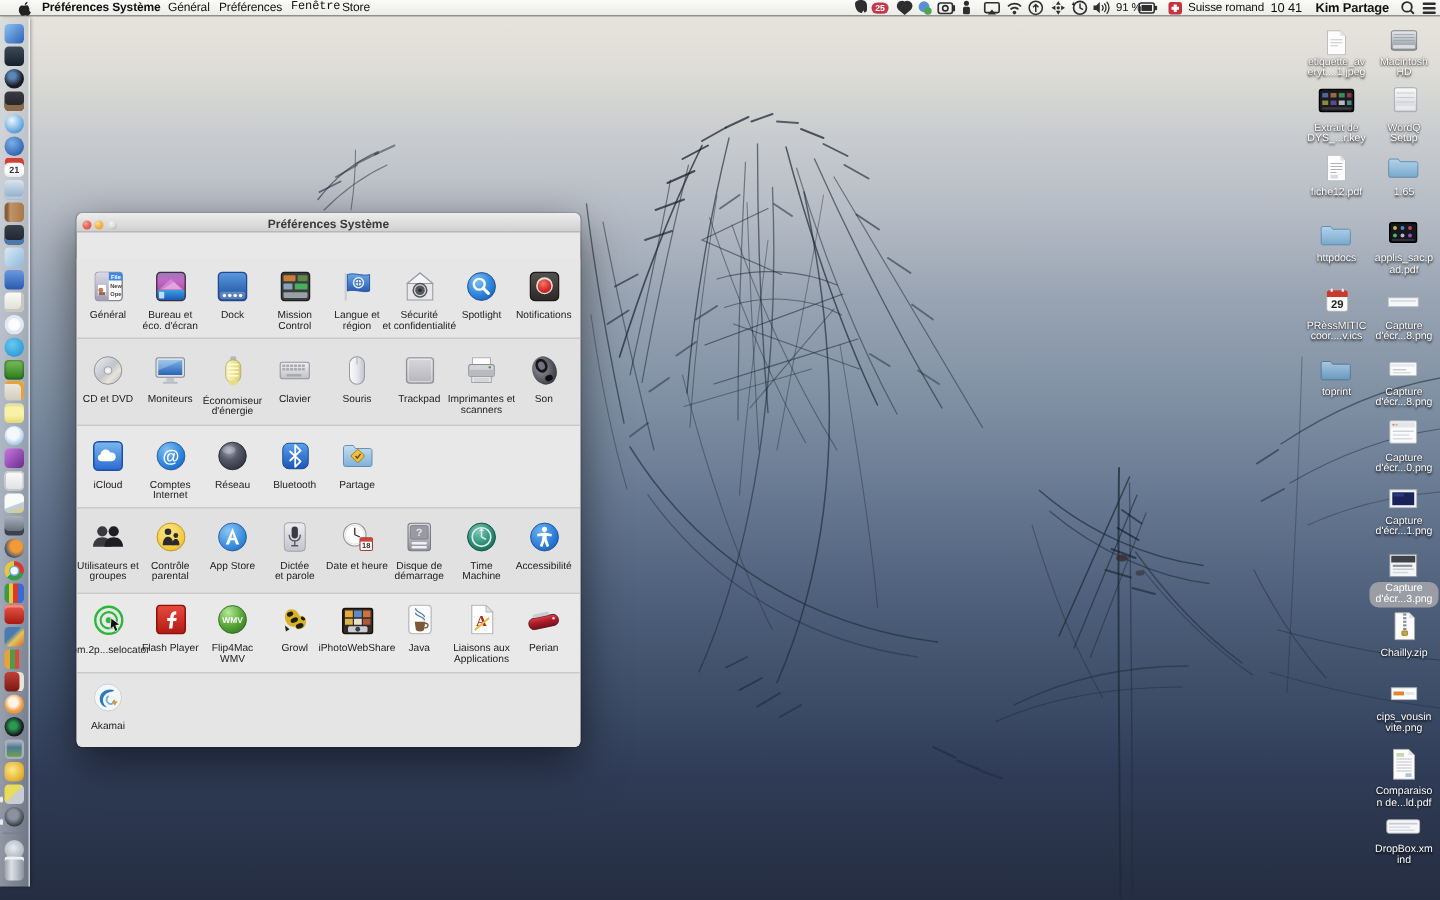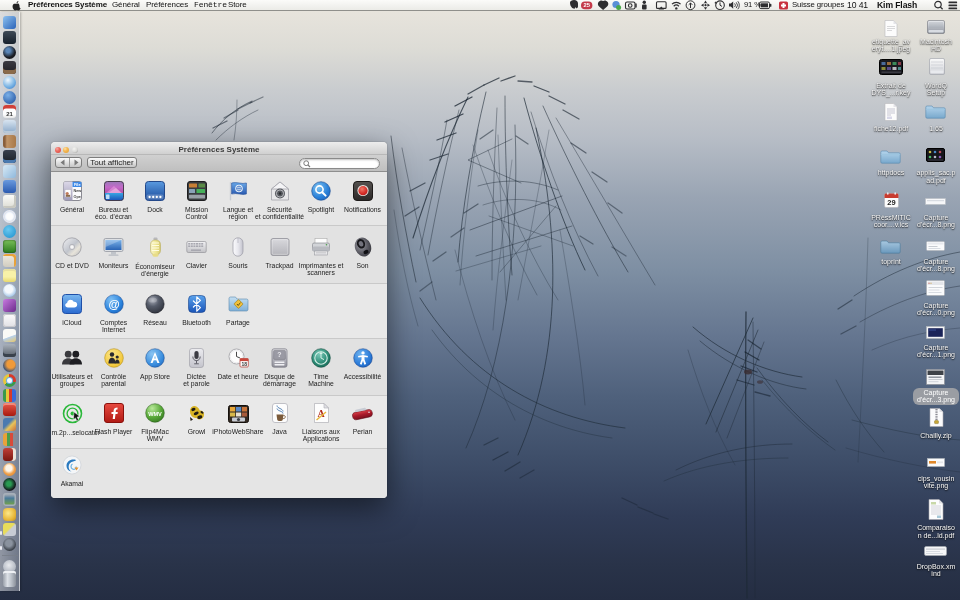--- a/index.html
+++ b/index.html
@@ -193,23 +193,23 @@
     <svg width="9" height="11" viewBox="0 0 9 11">
         <path fill="#222" d="M6.4,1.1c0,0.6-0.2,1.1-0.6,1.5C5.4,3.1,4.9,3.3,4.5,3.3c0-0.6,0.2-1.1,0.6-1.5C5.5,1.4,6,1.1,6.4,1.1z M7.6,5.9c0,0.1-0.5,1.6,1,2.3c-0.3,0.8-1.2,2.3-2.2,2.3c-0.6,0-1-0.4-1.6-0.4c-0.6,0-1.1,0.4-1.6,0.4c-1,0-2.1-1.6-2.4-2.4C0.3,6.7,0.6,4.4,2,3.8c0.7-0.3,1.4,0,1.9,0c0.5,0,1.2-0.4,2-0.3C6.2,3.5,7.1,3.7,7.6,5.9z"></path>
       </svg>
   </div>
   <div class="mb" style="left:28px; font-weight:bold;">Préférences Système</div>
   <div class="mb" style="left:112px;">Général</div>
   <div class="mb" style="left:146px;">Préférences</div>
   <div class="mb" style="left:194px;font-family:Liberation Mono, monospace;">Fenêtre</div>
   <div class="mb" style="left:228px;">Store</div>
   <div class="mb" style="left:744px; font-size:7.6px;">91 %</div>
-  <div class="mb" style="left:792px; font-size:7.8px;">Suisse groupes</div>
+  <div class="mb" style="left:792px; font-size:7.8px;">Suisse romand</div>
   <div class="mb" style="left:847px; font-size:8.6px;">10 41</div>
-  <div class="mb" style="left:877px; font-size:8.6px; font-weight:bold;">Kim Flash</div>
+  <div class="mb" style="left:877px; font-size:8.6px; font-weight:bold;">Kim Partage</div>
   <svg style="position:absolute; left:560px; top:-1px;" width="400" height="13" viewBox="560 0 400 13">
     <g fill="#2e2e30">
       <path d="M570,3.5 c0,-1.5 2,-2.5 4,-2.5 c2.5,0 4,1.5 4,3.5 l0,3 c0,1 -0.8,1.8 -1.8,1.8 l-0.6,-1.4 l-1,1.8 c-2.6,0 -4.6,-2.8 -4.6,-6.2 z"></path>
       <path d="M598.5,3 c1.2,-1.5 3.2,-2 4.6,-1 c1.4,-1 3.4,-0.5 4.6,1 c1,1.4 0.8,3.4 -0.6,4.6 l-4,3.4 l-4,-3.4 c-1.4,-1.2 -1.6,-3.2 -0.6,-4.6 z"></path>
       <rect x="642" y="5.5" width="4.6" height="5" rx="1"></rect>
       <circle cx="644.3" cy="3.2" r="1.7"></circle>
     </g>
     <rect x="581" y="2.6" width="11.4" height="7.6" rx="3.8" fill="#c43a4a"></rect>
     <text x="586.7" y="8.4" font-size="5.8" fill="#fff" text-anchor="middle" font-weight="bold">25</text>
     <circle cx="616" cy="5.5" r="3.6" fill="#5a8fd6"></circle>
@@ -310,36 +310,20 @@
   <div style="position:absolute; left:0px; top:534px; width:1.6px; height:4px; background:rgba(250,250,255,0.85); border-radius:1px;"></div>
 </div>
 
 <div id="win">
   <div id="titlebar">
     <div class="tl" style="left:3.5px;  background:radial-gradient(circle at 35% 30%, #f9a8a3, #ec6b60 40%, #d5443a);"></div>
     <div class="tl" style="left:12px; background:radial-gradient(circle at 35% 30%, #fde0a8, #f5b852 40%, #dd9a33);"></div>
     <div class="tl" style="left:20.5px; background:radial-gradient(circle at 35% 30%, #f4f4f2, #d8d8d6 55%, #a8a8a6 85%, #90908e);"></div>
     <div id="wtitle">Préférences Système</div>
   </div>
-  <div id="toolbar">
-    <div style="position:absolute; left:4px; top:2px; width:27px; height:11px; border:1px solid #7d7d7d; border-radius:3px; background:linear-gradient(#fbfbfb,#c6c6c6); ">
-      <div style="position:absolute; left:12.5px; top:0; width:1px; height:9px; background:#9a9a9a;"></div>
-      <svg width="27" height="9" viewBox="0 0 27 9" style="position:absolute;top:0;left:0;">
-          <path d="M8.5,1.5 L4.5,4.5 L8.5,7.5 Z" fill="#7a7a7a"></path>
-          <path d="M18.5,1.5 L22.5,4.5 L18.5,7.5 Z" fill="#7a7a7a"></path>
-        </svg>
-    </div>
-    <div style="position:absolute; left:36px; top:2px; width:50px; height:11px; border:1px solid #7d7d7d; border-radius:3px; background:linear-gradient(#fbfbfb,#c6c6c6); font-size:8px; text-align:center; line-height:10px; color:#222;">Tout afficher</div>
-    <div style="position:absolute; left:248px; top:2.5px; width:81px; height:11px; border:1px solid #8a8a8a; border-radius:6px; background:#fff; box-shadow:inset 0 1px 2px rgba(0,0,0,0.25);">
-      <svg width="8" height="8" viewBox="0 0 8 8" style="position:absolute;left:3px;top:1px;">
-          <circle cx="3.2" cy="3.2" r="2.4" fill="none" stroke="#7a7a7a" stroke-width="1"></circle>
-          <line x1="5" y1="5" x2="7" y2="7" stroke="#7a7a7a" stroke-width="1.1"></line>
-        </svg>
-    </div>
-  </div>
   <div id="rows">
     <div class="row" style="top:30px; height:53px; background:#e6e6e6;"></div>
     <div class="row" style="top:83px; height:58px; background:#e2e2e2; border-top:1px solid #c9c9c9;"></div>
     <div class="row" style="top:141px; height:55px; background:#e8e8e8; border-top:1px solid #c9c9c9;"></div>
     <div class="row" style="top:196px; height:57px; background:#e1e1e1; border-top:1px solid #c9c9c9;"></div>
     <div class="row" style="top:253px; height:53px; background:#e9e9e9; border-top:1px solid #c9c9c9;"></div>
     <div class="row" style="top:306px; height:50px; background:#e5e5e5; border-top:1px solid #c9c9c9;"></div>
     <div class="cell" style="left:0px; top:39px;">
       <svg class="cic" width="19" height="20" viewBox="0 0 19 20">
           <defs>

